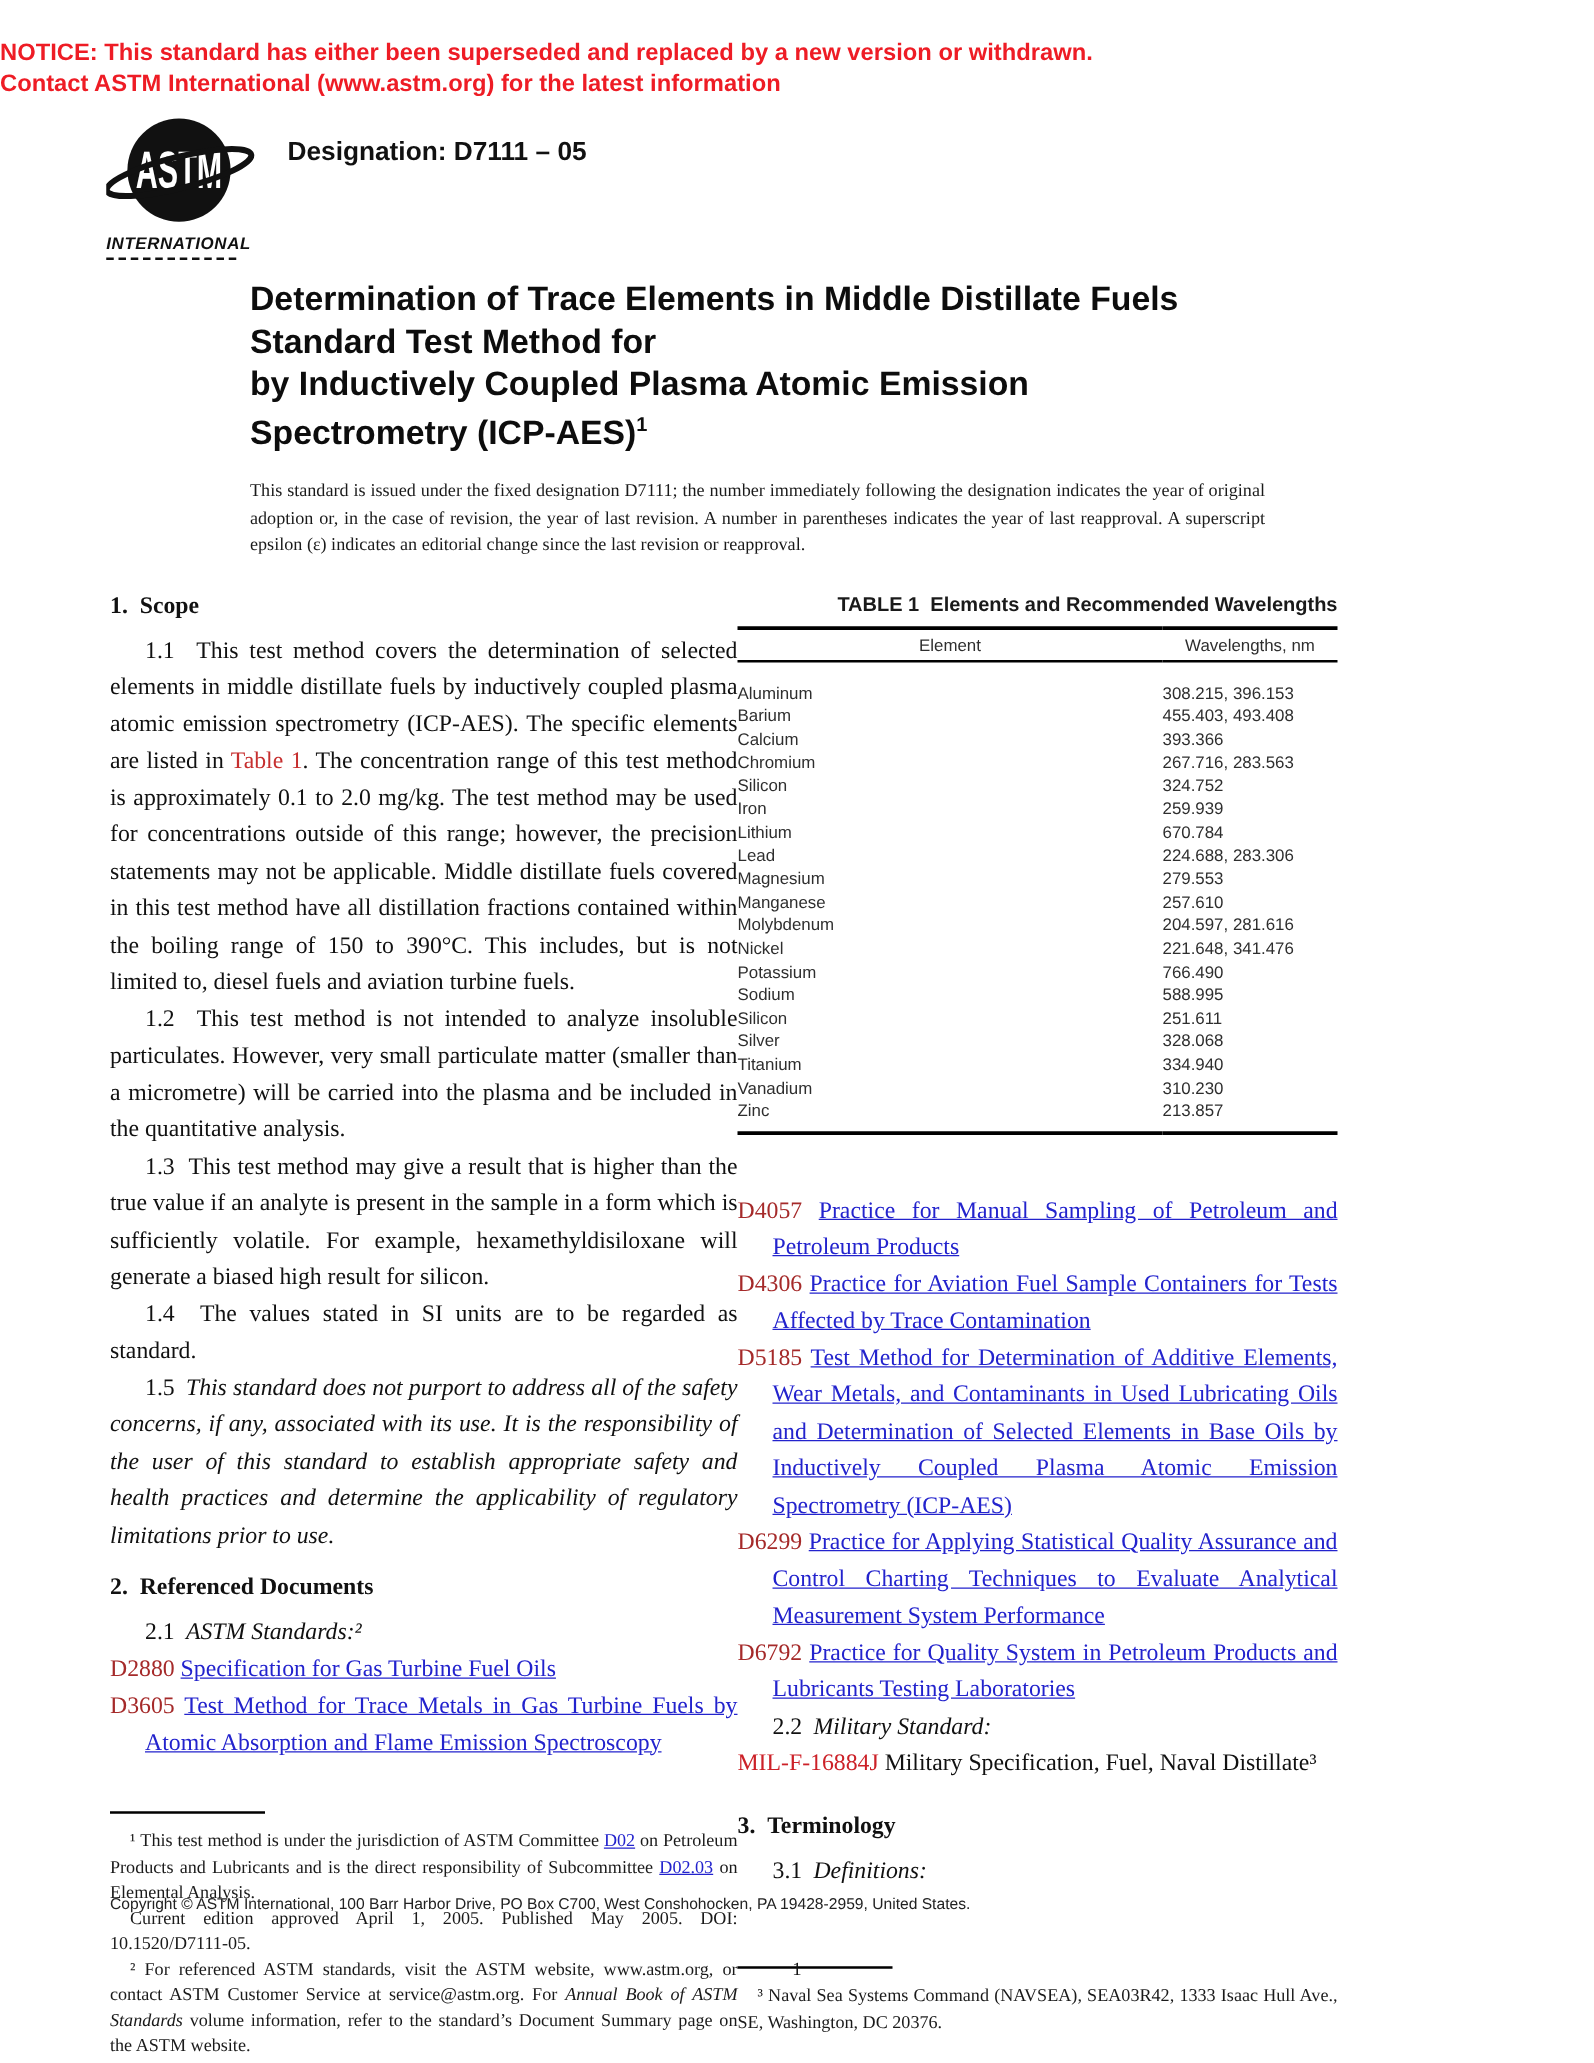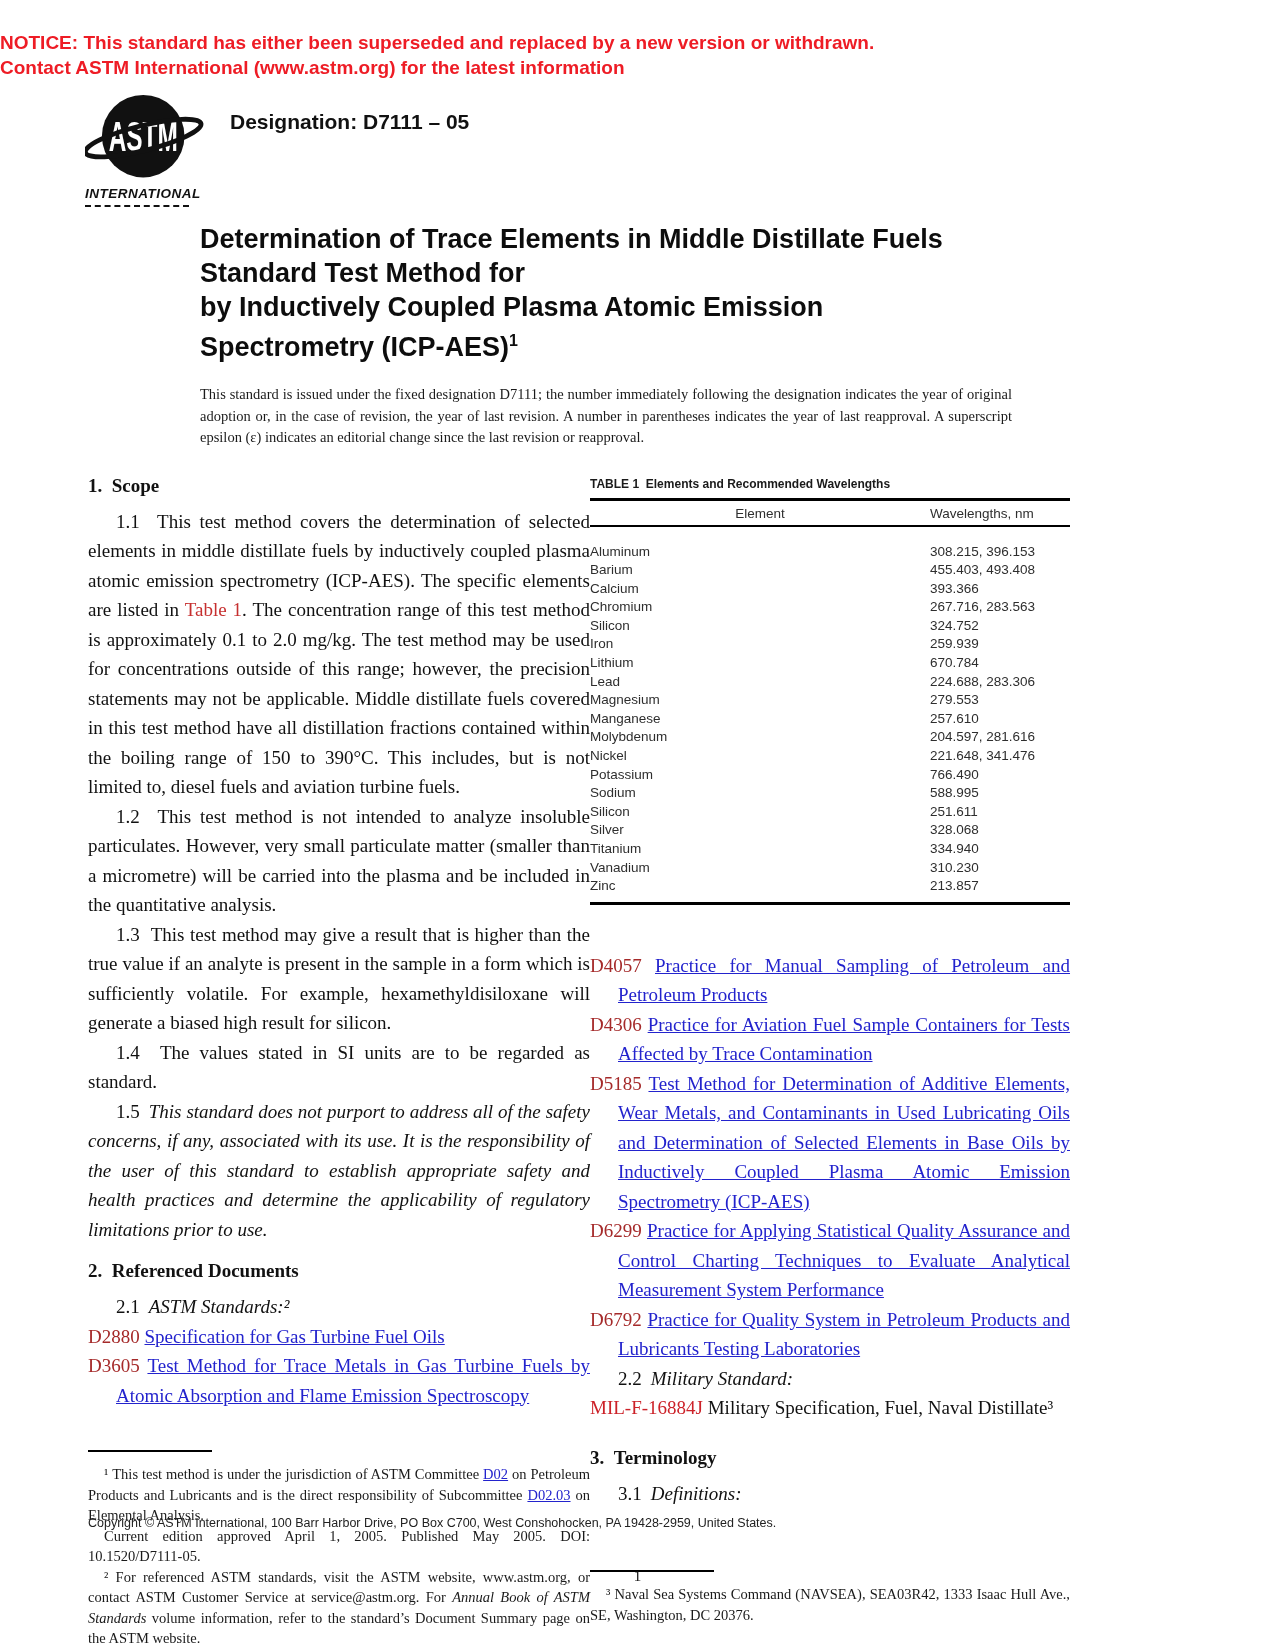--- a/index.html
+++ b/index.html
@@ -40,27 +40,27 @@
 
   .link{color:var(--link_blue,#2323cd);cursor:pointer;text-decoration:underline;}
   .refcode{color:var(--ref_code_red,#a52a2a);cursor:pointer;}
   .milcode{color:var(--mil_code_red,#cc2128);cursor:pointer;}
   .inlineref{color:var(--inline_ref_red,#c62f2f);cursor:pointer;}
 
   p.ref{font-size:19px;line-height:29.5px;margin:0;padding-left:28px;text-indent:-28px;
         text-align:justify;color:var(--link_blue,#2323cd);}
 
   
-  .tbl-title{text-align:left;font-family:"Liberation Sans",sans-serif;font-weight:bold;
-             font-size:12px;color:#1a1a1a;margin:4px 0 7px 0;}
+  .tbl-title{text-align:right;font-family:"Liberation Sans",sans-serif;font-weight:bold;
+             font-size:16px;color:#1a1a1a;margin:4px 0 7px 0;}
   table.t1{width:100%;border-collapse:collapse;border-top:3px solid #000;border-bottom:3px solid #000;
            font-family:"Liberation Sans",sans-serif;font-size:13.5px;color:#2e2e2e;}
   table.t1 th{font-weight:normal;border-bottom:2px solid #000;padding:5px 0 4px 0;}
   .th-el{width:340px;text-align:center;}
-  .th-wl{text-align:left;margin-left:17px;}
+  .th-wl{text-align:center;margin-left:17px;}
   table.t1 td{padding:0;line-height:18.6px;}
   td.el{padding-left:94px;}
   table.t1 tbody tr:first-child td{padding-top:16px;}
   table.t1 tbody tr:last-child td{padding-bottom:6px;}
 
   
   .fnrule{width:124px;border-top:2px solid #000;margin:40px 0 12px 0;}
   p.fn{font-size:14.5px;line-height:20.5px;text-align:justify;text-indent:16px;margin:0;color:#1a1a1a;}
 
   .refs-right{margin-top:46px;}

